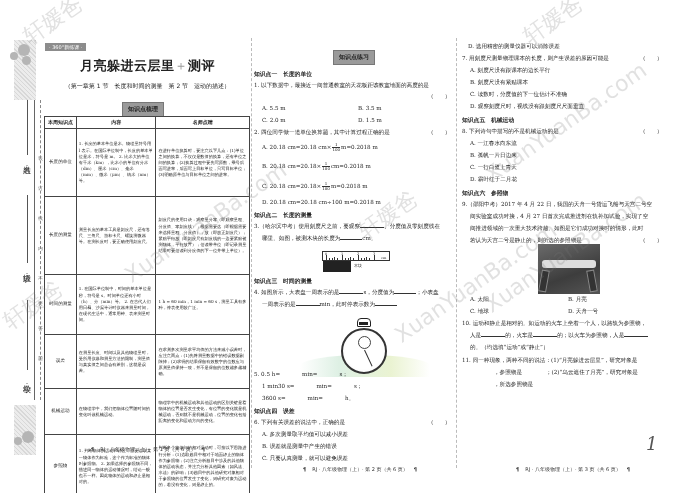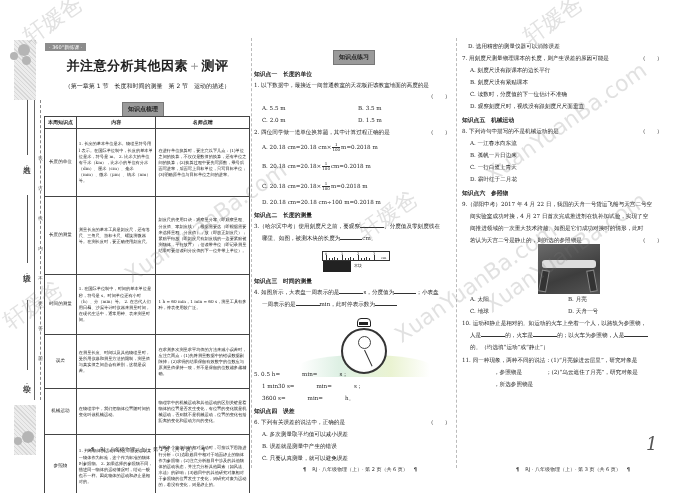--- a/index.html
+++ b/index.html
@@ -97,21 +97,21 @@
   <div class="bind-cut" style="top:325px;">答</div>
   <div class="bind-cut" style="top:355px;">题</div>
   <div class="bind-bot-deco">
       <div class="dot1"></div>
       <div class="dot2"></div>
     </div>
 </div>
 
 <div class="series-tag">· 360°新练课 ·</div>
 <div class="main-title">
-  <span>并注意分析其他因素</span><span class="plus">＋</span><span>测评</span>
+  <span>月亮躲进云层里</span><span class="plus">＋</span><span>测评</span>
 </div>
 <div class="subtitle">（第一章第 1 节　长度和时间的测量　第 2 节　运动的描述）</div>
 <div class="section-tag" style="left:122px; top:102px;">知识点梳理</div>
 
 <table class="knowledge">
   <thead>
     <tr>
       <th>本周知识点</th>
       <th>内容</th>
       <th>名师点睛</th>

